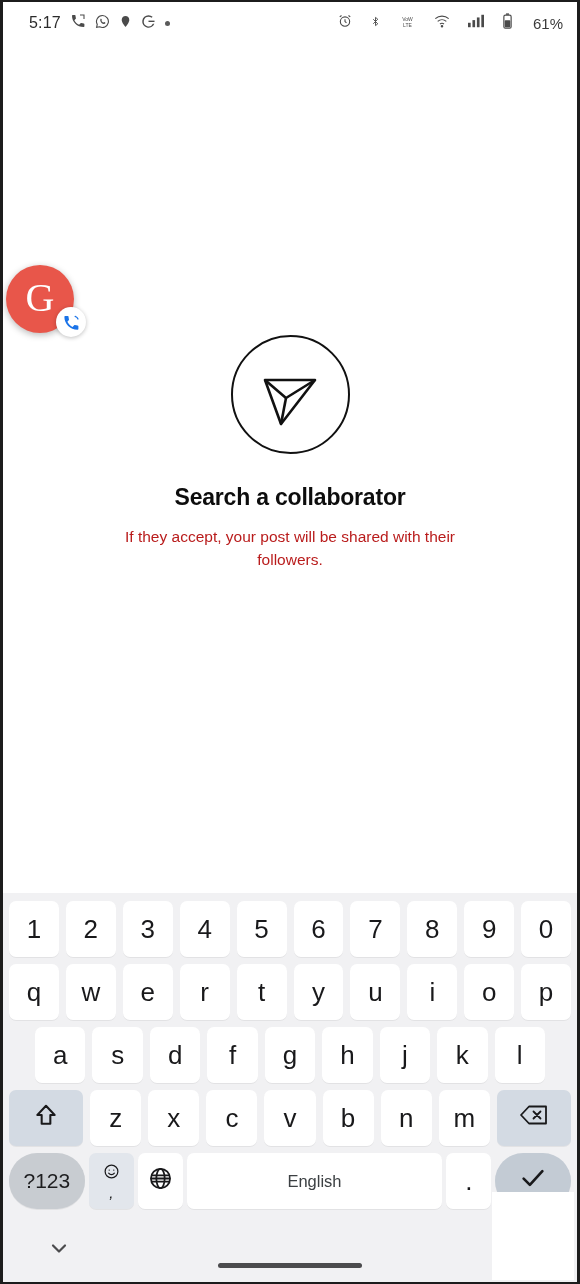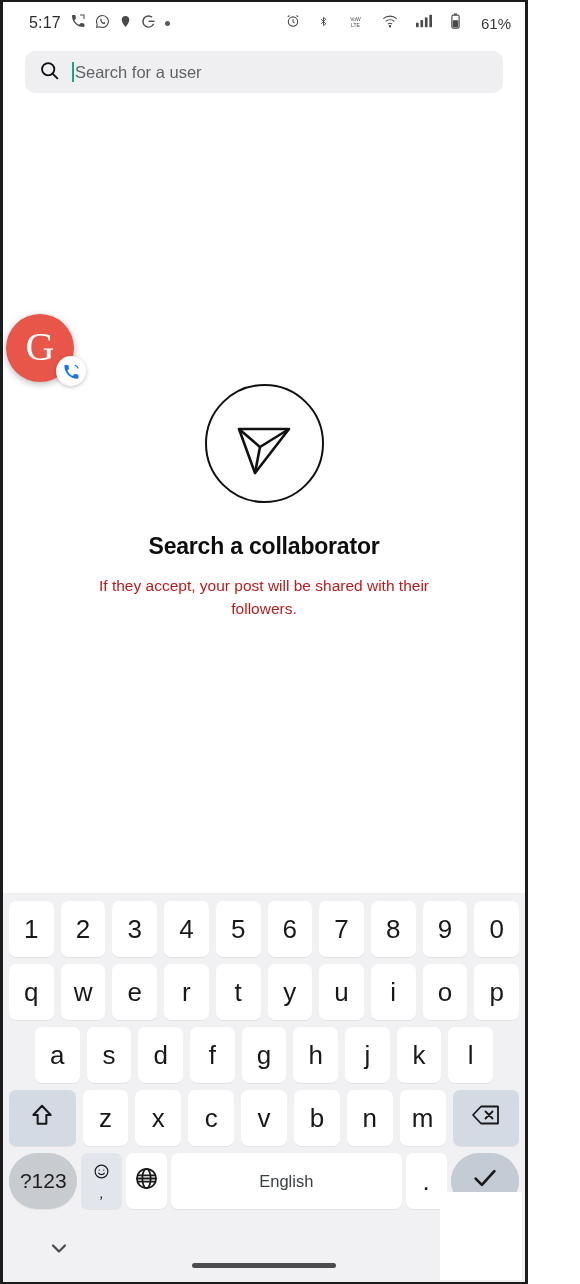--- a/index.html
+++ b/index.html
@@ -5,21 +5,21 @@
   * { margin:0; padding:0; box-sizing:border-box; }
   html,body { width:580px; height:1284px; }
   body {
     font-family:"Liberation Sans", sans-serif;
     background:#ffffff;
     overflow:hidden;
     position:relative;
   }
   .phone {
     position:absolute; inset:0;
-    width:528px; height:1284px;
+    width:580px; height:1284px;
     background:#ffffff;
     border-left:3px solid #1c1c1c;
     border-right:3px solid #1c1c1c;
     border-top:2px solid #1c1c1c;
     border-bottom:2px solid #1c1c1c;
     overflow:hidden;
     display:flex; flex-direction:column;
   }
 
   
@@ -208,34 +208,20 @@
         <svg width="11" height="16" viewBox="0 0 14 22" fill="none" stroke="currentColor" stroke-width="1.6">
             <rect x="2" y="3" width="10" height="18" rx="2"></rect>
             <path d="M5 1.5h4" stroke-width="2"></path>
             <rect x="3.2" y="10" width="7.6" height="9.8" rx="1" fill="currentColor" stroke="none"></rect>
           </svg>
       </span>
       <span class="sb-batt-txt">61%</span>
     </div>
   </div>
 
-  <div class="search-wrap">
-    <div class="searchbar">
-      <span>
-        <svg width="21" height="21" viewBox="0 0 24 24" fill="none" stroke="#111" stroke-width="2.1">
-            <circle cx="10.5" cy="10.5" r="7"></circle>
-            <path d="M15.8 15.8L21 21" stroke-linecap="round"></path>
-          </svg>
-      </span>
-      <div class="search-input-area">
-        <span class="caret"></span>
-        <span class="search-ph">Search for a user</span>
-      </div>
-    </div>
-  </div>
 
   <div class="content">
 
     <div class="bubble">
       <span class="bubble-letter">G</span>
       <span class="bubble-badge">
         <svg width="19" height="19" viewBox="0 0 24 24" fill="#1a73e8">
             <path d="M6.8 11.2c1.4 2.8 3.7 5.1 6.5 6.5l2.1-2.1c.3-.3.7-.4 1-.3 1 .3 2.2.5 3.3.5.6 0 1 .4 1 1v3.3c0 .6-.4 1-1 1C10.3 21.1 3 13.8 3 4.7c0-.6.4-1 1-1h3.3c.6 0 1 .4 1 1 0 1.2.2 2.3.5 3.3.1.4 0 .8-.3 1l-1.7 2.2z"></path>
             <path d="M16.6 4.2a5.5 5.5 0 0 1 3.6 3.4" stroke="#1a73e8" stroke-width="1.6" fill="none" stroke-linecap="round"></path>
           </svg>

